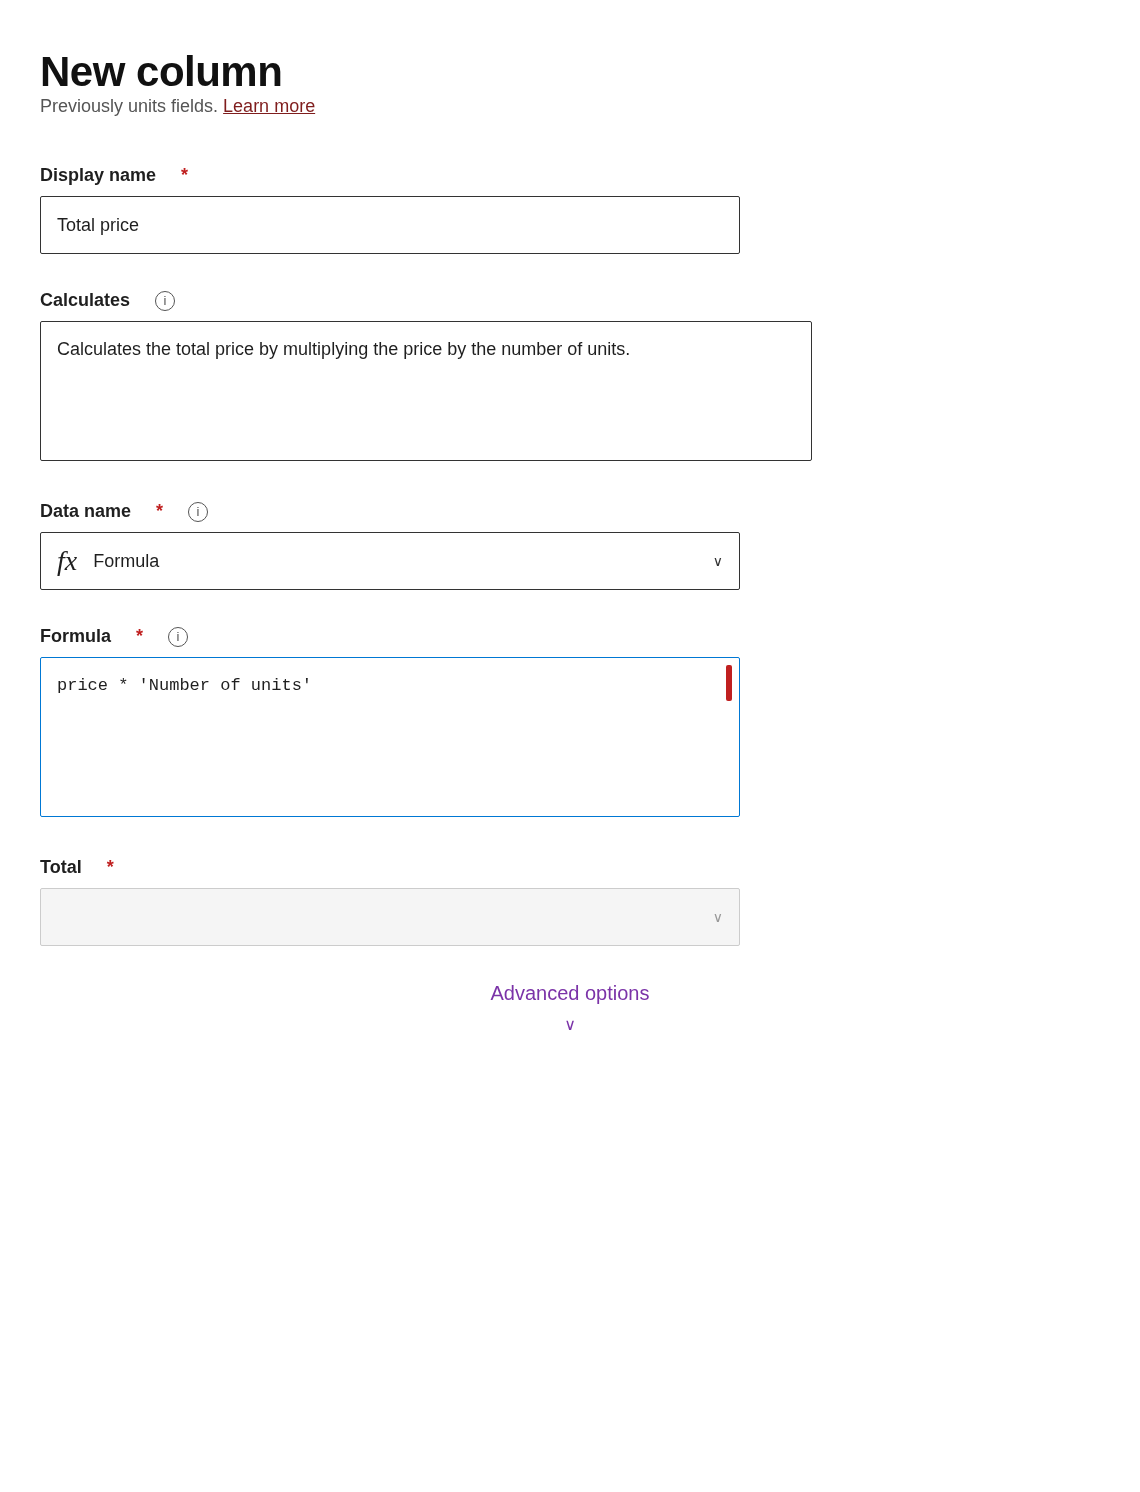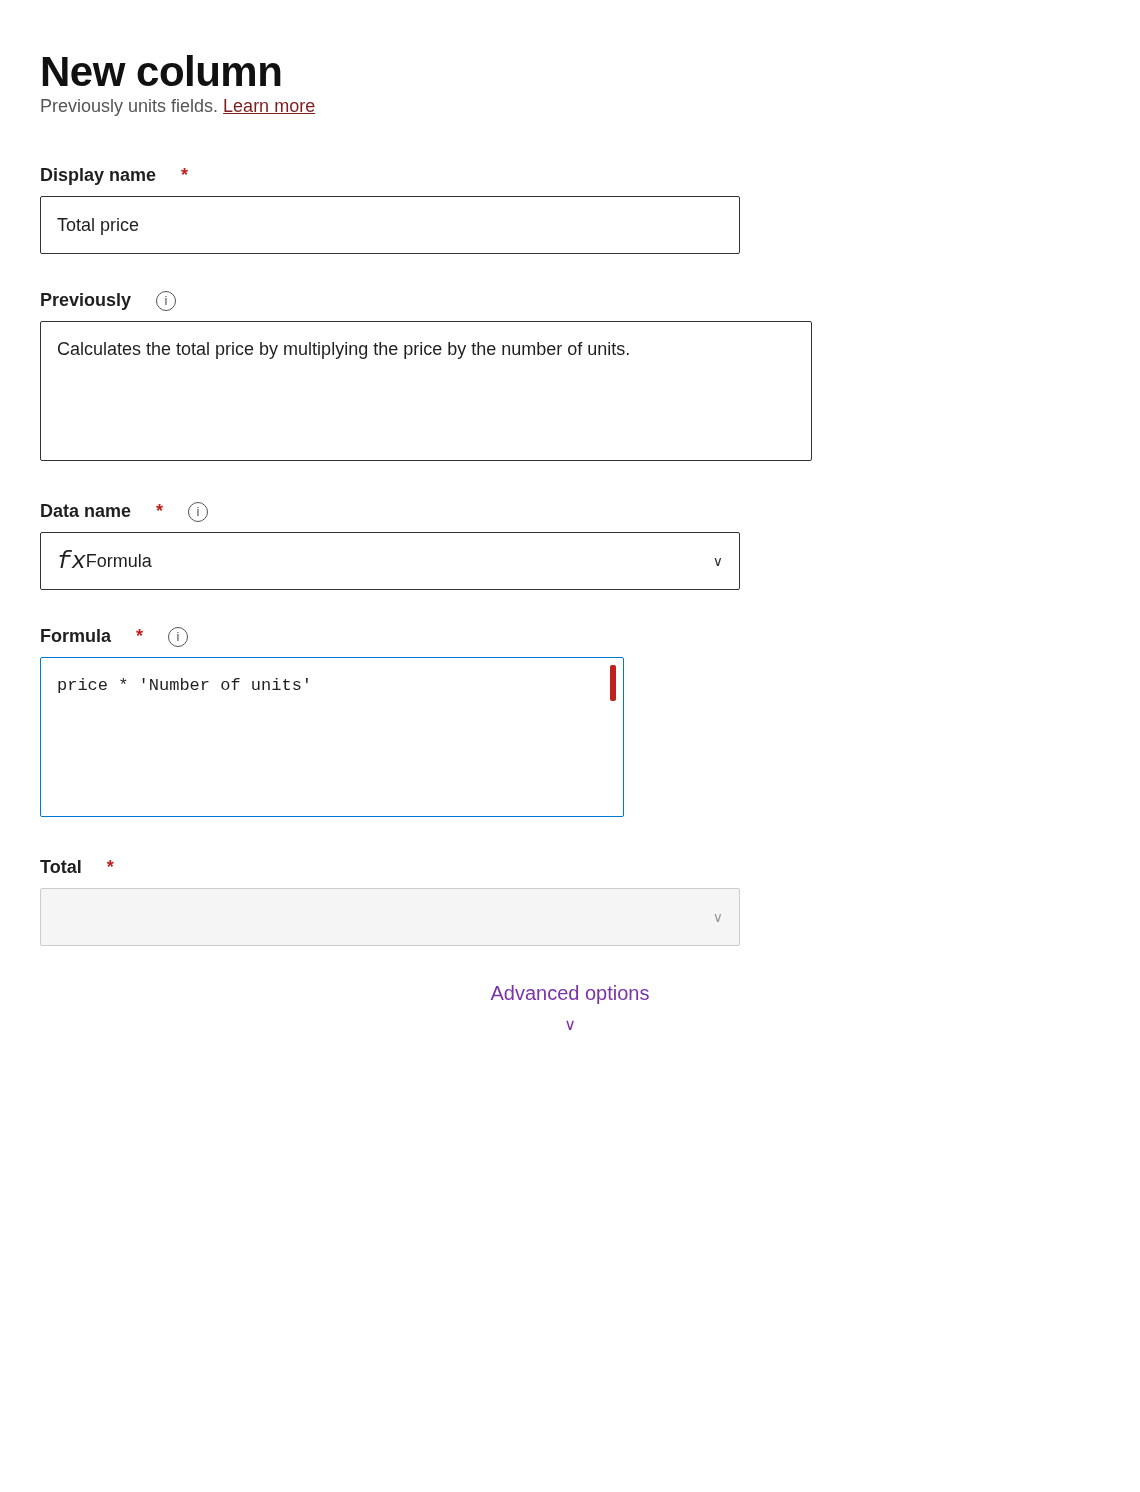--- a/index.html
+++ b/index.html
@@ -108,23 +108,23 @@
       color: #1f1f1f;
       background: #ffffff;
       display: flex;
       align-items: center;
       cursor: pointer;
       position: relative;
     }
 
     .select-display .fx-icon {
       font-style: italic;
-      font-family: Liberation Mono, monospace;
-      font-size: 24px;
-      margin-right: 0;
+      font-family: Liberation Serif, serif;
+      font-size: 28px;
+      margin-right: 16px;
       color: #1f1f1f;
     }
 
     .select-display .chevron-icon {
       position: absolute;
       right: 16px;
       font-size: 14px;
       color: #333333;
     }
 
@@ -145,21 +145,21 @@
 
     .select-display-disabled .chevron-icon {
       position: absolute;
       right: 16px;
       font-size: 14px;
       color: #999999;
     }
 
     .formula-wrapper {
       position: relative;
-      width: 584px;
+      width: 700px;
     }
 
     .formula-input {
       width: 100%;
       height: 160px;
       border: 1.5px solid #0078d4;
       border-radius: 2px;
       padding: 14px 16px;
       font-size: 17px;
       font-family: 'Courier New', 'Consolas', monospace;
@@ -208,21 +208,21 @@
 <div class="field-group">
   <div class="field-label">
     <span>Display name</span>
     <span class="required-star">*</span>
   </div>
   <input type="text" class="text-input" value="Total price" style="">
 </div>
 
 <div class="field-group">
   <div class="field-label">
-    <span>Previously</span>
+    <span>Calculates</span>
     <span class="info-icon">i</span>
   </div>
   <textarea class="textarea-input" style="">Calculates the total price by multiplying the price by the number of units.</textarea>
 </div>
 
 <div class="field-group">
   <div class="field-label">
     <span>Data name</span>
     <span class="required-star">*</span>
     <span class="info-icon">i</span>

